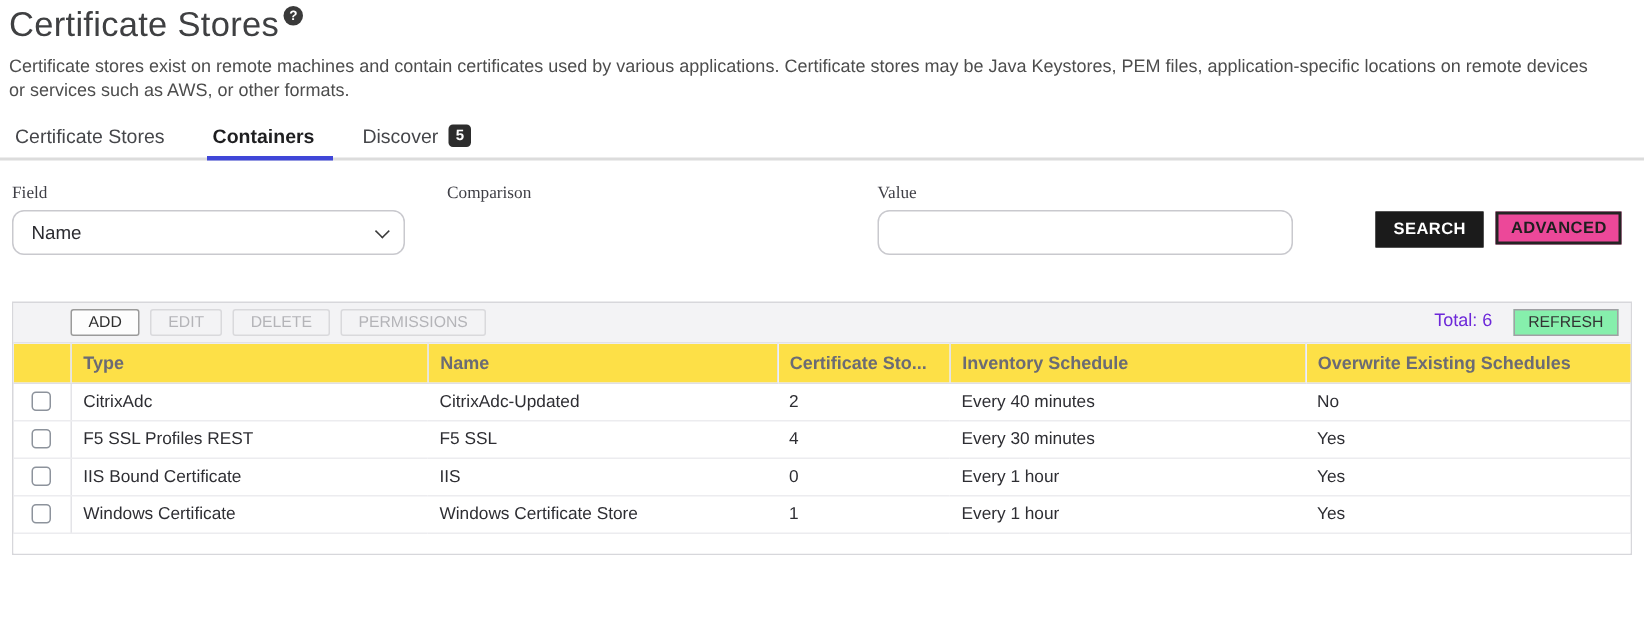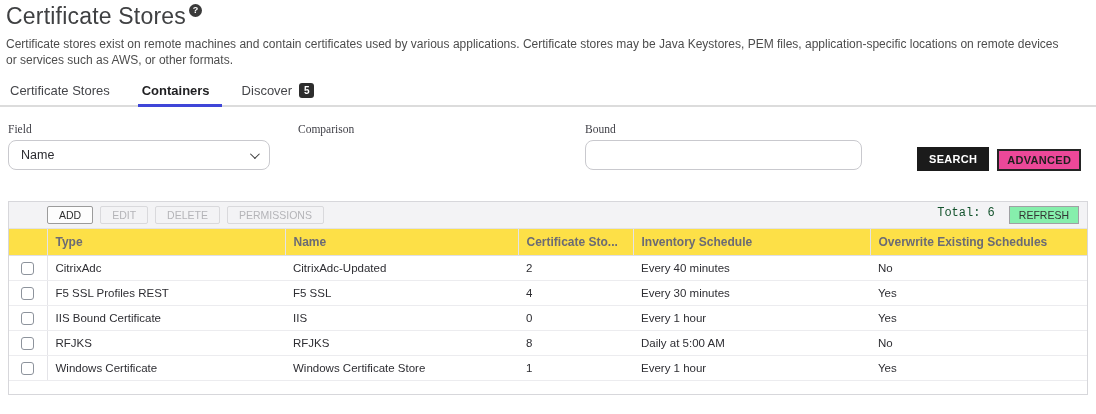--- a/index.html
+++ b/index.html
@@ -121,21 +121,21 @@
     border-radius: 8px;
     padding: 0 10px;
     font-size: 12.5px;
     color: #2b2b30;
     outline: none;
     width: 100%;
     font-family: "Liberation Sans", sans-serif;
   }
   .filter-buttons {
     display: flex;
-    align-items: flex-end;
+    align-items: flex-start;
     margin-top: 18px;
     height: 30px;
     padding-left: 39px;
   }
   .btn-search {
     background: #1b1b1b;
     color: #fff;
     border: 1px solid #1b1b1b;
     font-size: 11px;
     font-weight: 700;
@@ -185,21 +185,21 @@
     border: 1px solid #9b9b9b;
     color: #2f2f2f;
   }
   .tbtn.disabled {
     background: transparent;
     border: 1px solid #d9d9dc;
     color: #b4b4b8;
     cursor: default;
   }
   .toolbar-spacer { flex: 1; }
-  .total-label { font-size: 12px; color: #14532d; margin-right: 14px; font-family: Liberation Mono, monospace; }
+  .total-label { font-size: 12px; color: #6d28d9; margin-right: 14px; }
   .btn-refresh {
     background: #86efac;
     border: 1px solid #a0a0a4;
     color: #333;
     font-size: 10.5px;
     font-family: "Liberation Sans", sans-serif;
     padding: 2px 9px;
     cursor: pointer;
   }
 
@@ -288,21 +288,21 @@
     <span class="flabel">Field</span>
     <div class="select-box">
       <span>Name</span>
       <span class="chevron"></span>
     </div>
   </div>
   <div class="filter-group g-comp">
     <span class="flabel">Comparison</span>
   </div>
   <div class="filter-group g-value">
-    <span class="flabel">Bound</span>
+    <span class="flabel">Value</span>
     <input class="value-input" type="text" placeholder="" style="">
   </div>
   <div class="filter-buttons">
     <button class="btn-search">SEARCH</button>
     <button class="btn-advanced">ADVANCED</button>
   </div>
 </div>
 
 <div class="grid-wrap">
   <div class="grid-toolbar">
@@ -354,28 +354,20 @@
       <tr>
         <td class="check-cell"><span class="row-checkbox"></span></td>
         <td>IIS Bound Certificate</td>
         <td>IIS</td>
         <td>0</td>
         <td>Every 1 hour</td>
         <td>Yes</td>
       </tr>
       <tr>
         <td class="check-cell"><span class="row-checkbox"></span></td>
-        <td>RFJKS</td>
-        <td>RFJKS</td>
-        <td>8</td>
-        <td>Daily at 5:00 AM</td>
-        <td>No</td>
-      </tr>
-      <tr>
-        <td class="check-cell"><span class="row-checkbox"></span></td>
         <td>Windows Certificate</td>
         <td>Windows Certificate Store</td>
         <td>1</td>
         <td>Every 1 hour</td>
         <td>Yes</td>
       </tr>
     </tbody>
   </table>
   <div class="grid-footer"></div>
 </div>

